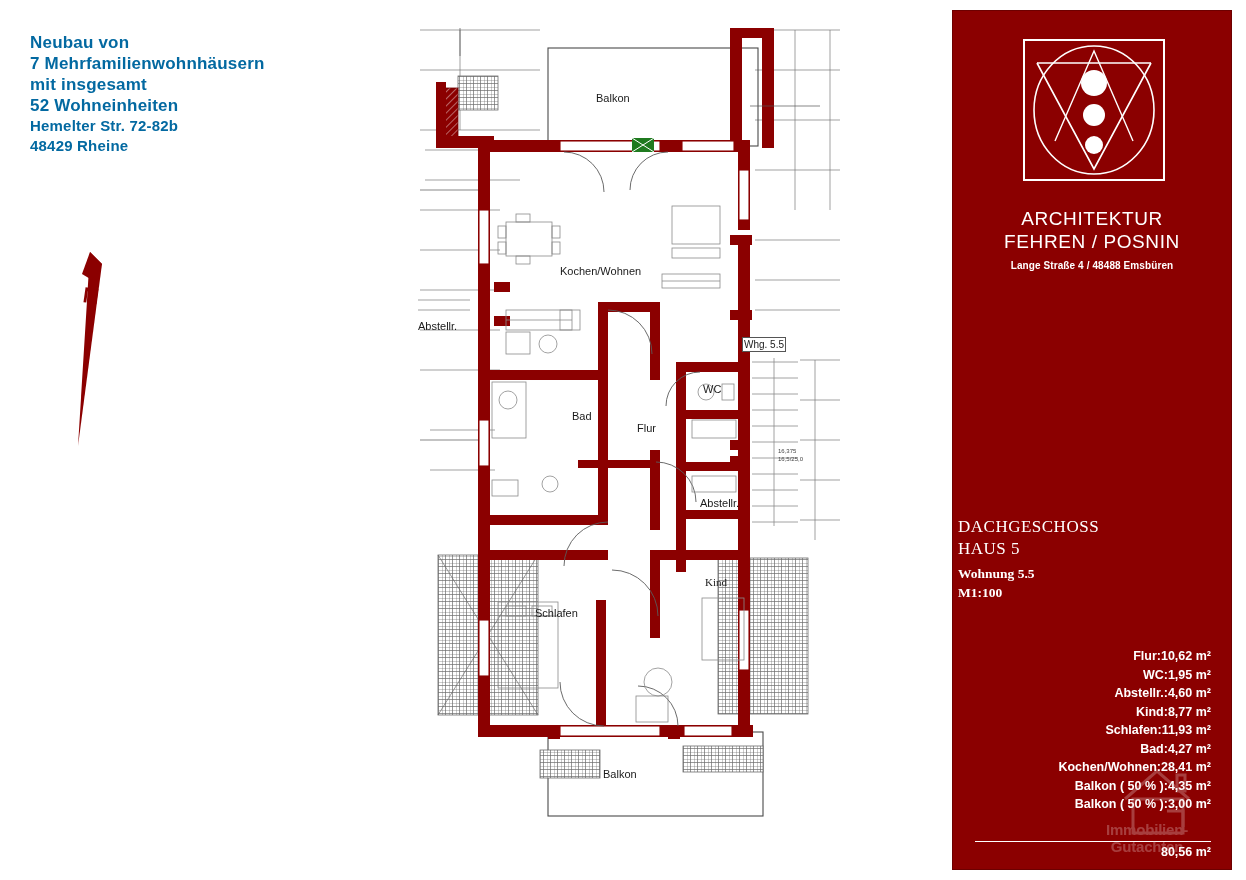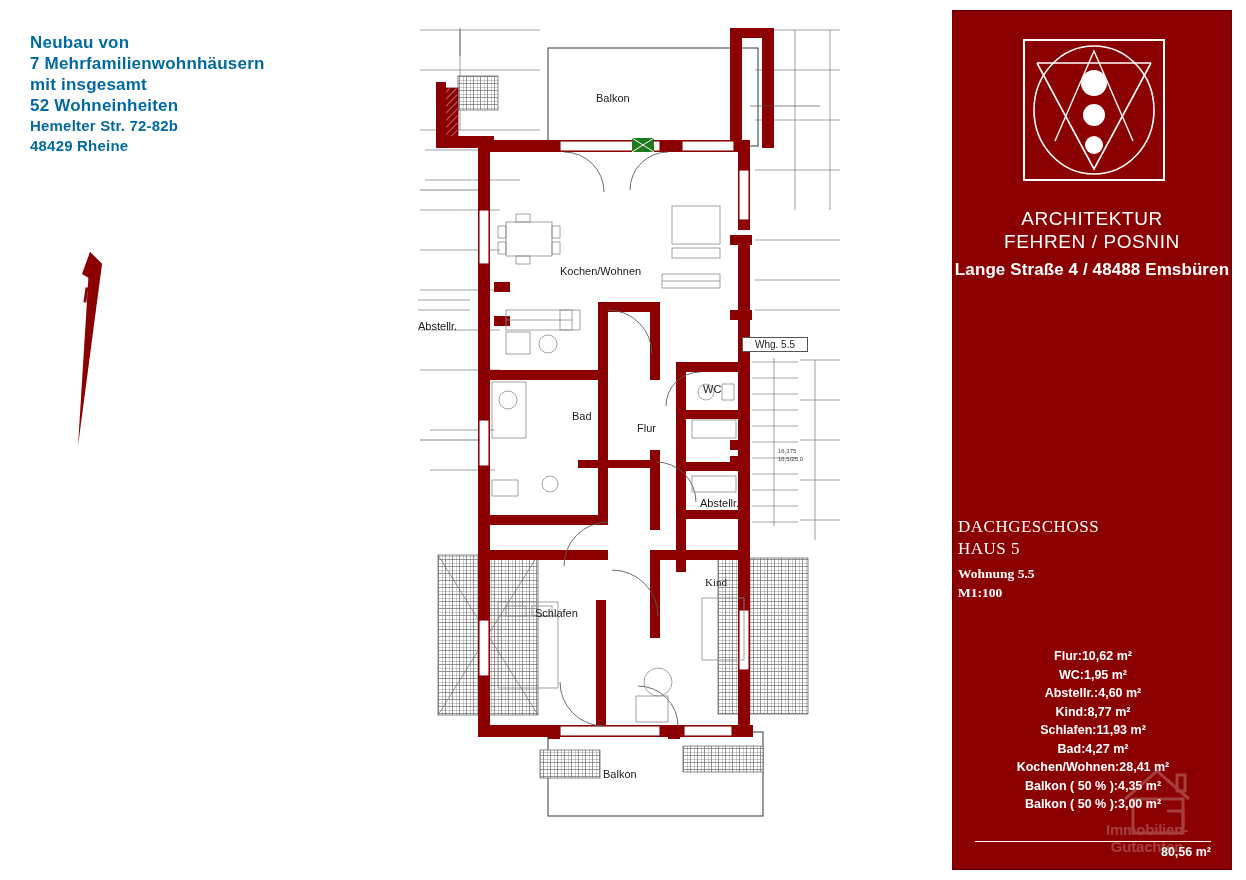--- a/index.html
+++ b/index.html
@@ -39,21 +39,21 @@
   .roomlabel {
     position:absolute;
     font-family:"Liberation Sans", sans-serif;
     font-size:11px;
     color:#1a1a1a;
     white-space:nowrap;
   }
   .roomlabel.boxed {
     border:1px solid #555;
     background:#fff;
-    padding:1px 12px;
+    padding:1px 1px;
     font-size:10px;
   }
   
   #right-panel {
     position:absolute; right:14px; top:10px; width:280px; height:860px;
     background:#8b0000;
     color:#ffffff;
     border:1px solid #6d0000;
   }
   #logo-box {
@@ -62,36 +62,36 @@
   }
   #office-name {
     position:absolute; left:0; top:196px; width:100%;
     text-align:center;
   }
   #office-name .big {
     font-size:19px; line-height:23px; letter-spacing:0.6px;
   }
   #office-name .addr {
     margin-top:7px;
-    font-size:17px;
+    font-size:10px;
     font-weight:bold;
     letter-spacing:0.1px;
   }
   #plan-meta {
     position:absolute; left:5px; top:505px; width:240px;font-family:Liberation Serif, serif;
   }
   #plan-meta .m1 { font-size:17px; line-height:22px; letter-spacing:0.5px; }
   #plan-meta .m2 { font-size:13.5px; line-height:19px; font-weight:bold; }
   #area-table {
     position:absolute; left:22px; top:636px; width:236px;
     font-size:12.5px;
     font-weight:bold;
   }
   #area-table .row {
-    display:flex; justify-content:center;
+    display:flex; justify-content:flex-end;
     line-height:18.5px;
   }
   #area-table .row .val { text-align:right; }
   #total-row {
     position:absolute; left:22px; top:830px; width:236px;
     border-top:1px solid #ffffff;
     padding-top:3px;
     text-align:right;
     font-size:12.5px;
     font-weight:bold;

